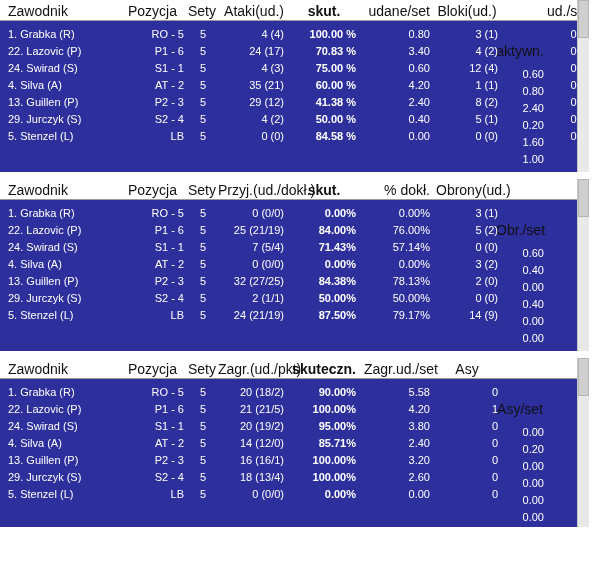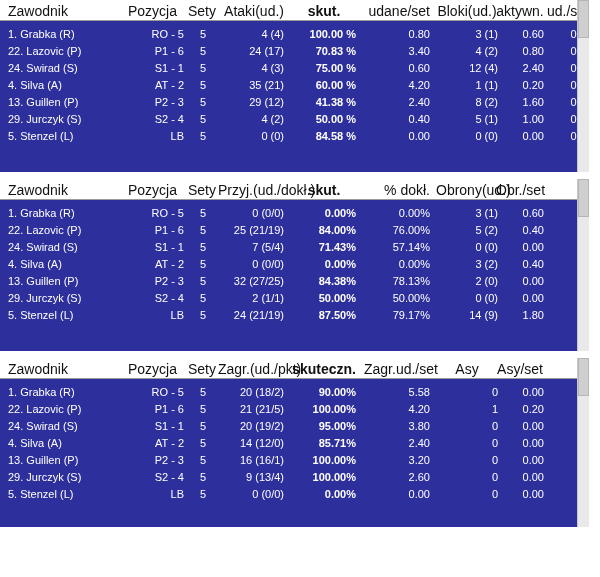--- a/index.html
+++ b/index.html
@@ -59,21 +59,21 @@
     white-space: nowrap;
   }
   
   .c-name   { left: 8px;   text-align: left; }
   .c-pos    { left: 128px; width: 56px; text-align: right; }
   .c-sets   { left: 188px; width: 30px; text-align: center; }
   .c-c1     { left: 222px; width: 62px; text-align: right; }
   .c-c2     { left: 294px; width: 62px; text-align: right; font-weight: bold; }
   .c-c3     { left: 370px; width: 60px; text-align: right; }
   .c-c4     { left: 440px; width: 58px; text-align: right; }
-  .c-c5     { left: 500px; width: 44px; text-align: right; }
+  .c-c5     { left: 500px; width: 44px; text-align: right; margin-top: 40px; }
   .c-c6     { left: 548px; width: 44px; text-align: right; }
 
   .hdr .c-name  { left: 8px; }
   .hdr .c-pos   { left: 128px; width: 56px; text-align: left; }
   .hdr .c-sets  { left: 188px; width: 30px; text-align: left; }
   .hdr .c-c1    { left: 218px; width: 66px; text-align: right; }
   .hdr .c-c2    { left: 292px; width: 64px; text-align: center; }
   .hdr .c-c3    { left: 364px; width: 66px; }
   .hdr .c-c4    { left: 436px; width: 62px; text-align: center; }
   .hdr .c-c5    { left: 496px; width: 48px; text-align: center; }
@@ -355,21 +355,21 @@
         <span class="cell c-c1">16 (16/1)</span>
         <span class="cell c-c2">100.00%</span>
         <span class="cell c-c3">3.20</span>
         <span class="cell c-c4">0</span>
         <span class="cell c-c5">0.00</span>
       </div>
       <div class="row">
         <span class="cell c-name">29. Jurczyk (S)</span>
         <span class="cell c-pos">S2 - 4</span>
         <span class="cell c-sets">5</span>
-        <span class="cell c-c1">9 (13/4)</span>
+        <span class="cell c-c1">18 (13/4)</span>
         <span class="cell c-c2">100.00%</span>
         <span class="cell c-c3">2.60</span>
         <span class="cell c-c4">0</span>
         <span class="cell c-c5">0.00</span>
       </div>
       <div class="row">
         <span class="cell c-name">5. Stenzel (L)</span>
         <span class="cell c-pos">LB</span>
         <span class="cell c-sets">5</span>
         <span class="cell c-c1">0 (0/0)</span>

